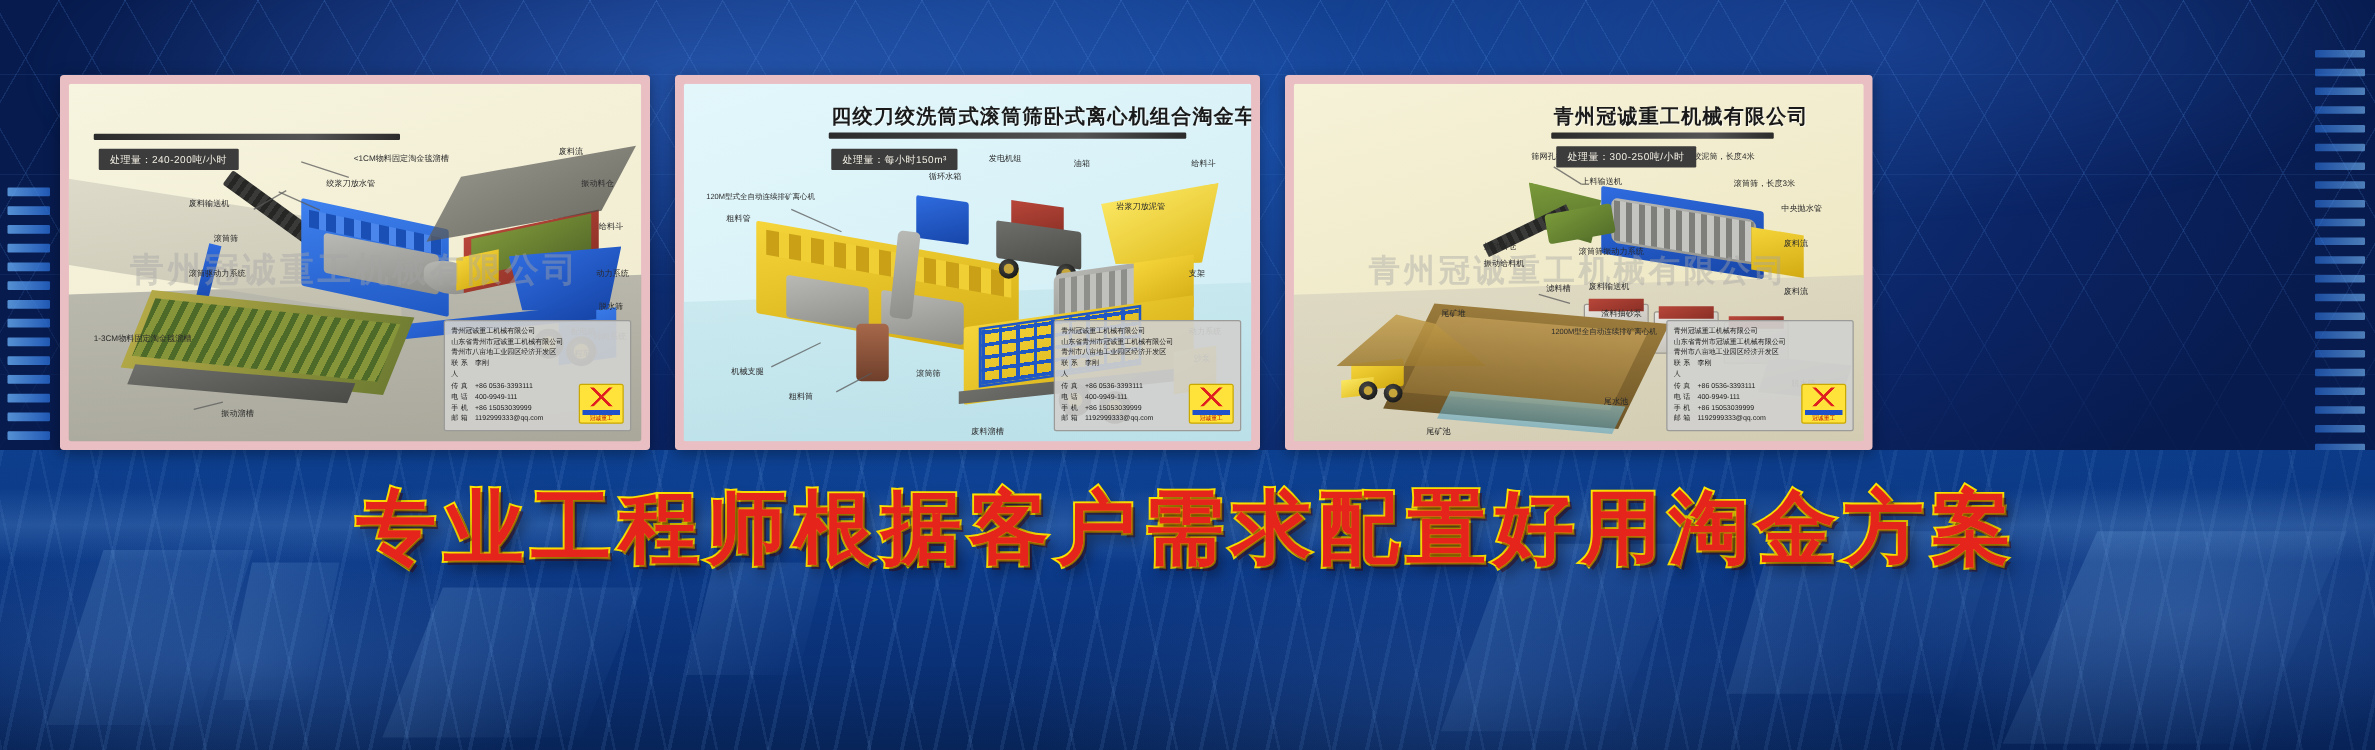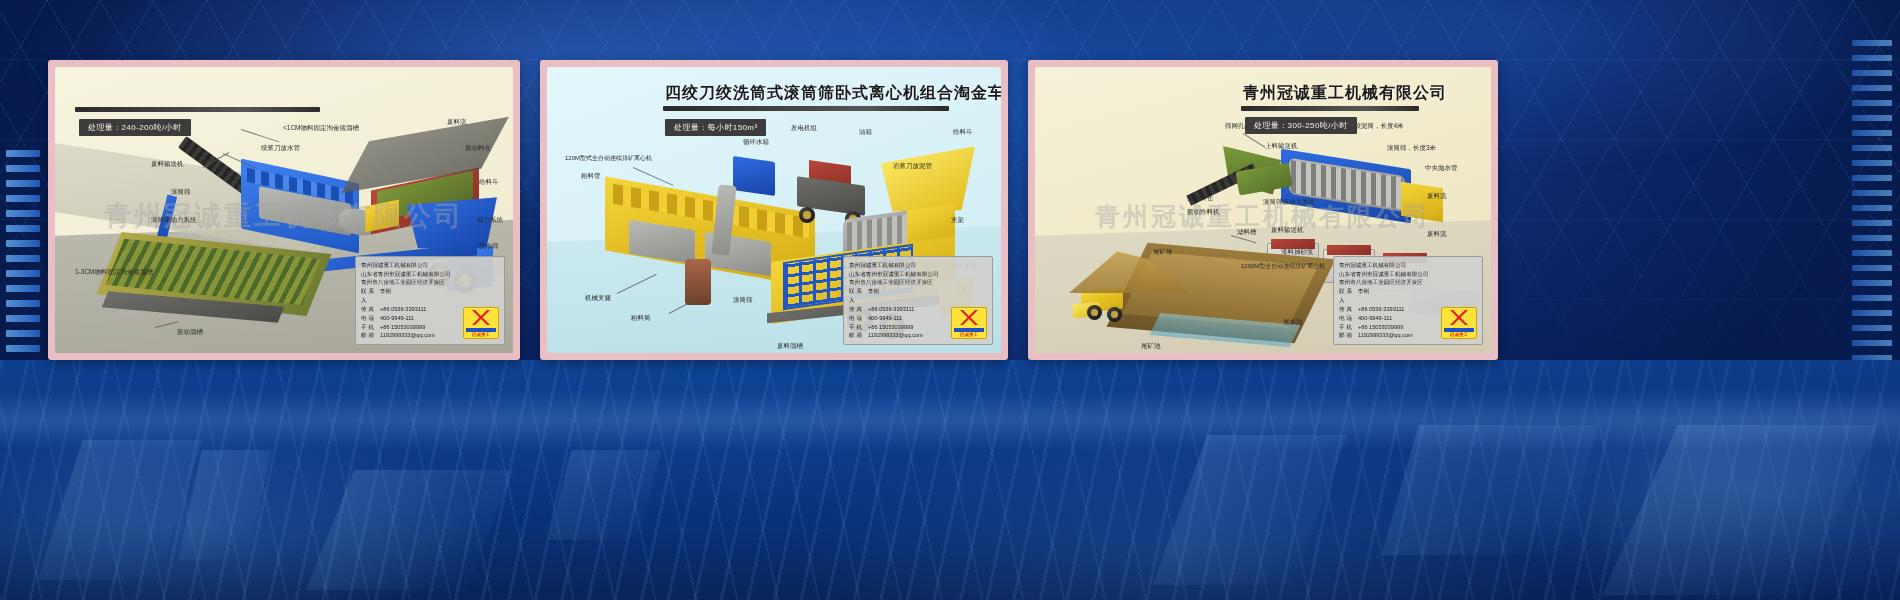--- a/index.html
+++ b/index.html
@@ -551,14 +551,17 @@
             <div class="crown"></div>
               <div class="base"></div>
             <div class="txt">冠诚重工</div>
           </div>
         </div>
       </div>
     </div>
 
   </div>
 
+  <div class="headline-wrap">
+    <div class="headline">专业工程师根据客户需求配置好用淘金方案</div>
+  </div>
 
 </div>
 
 </body></html>

